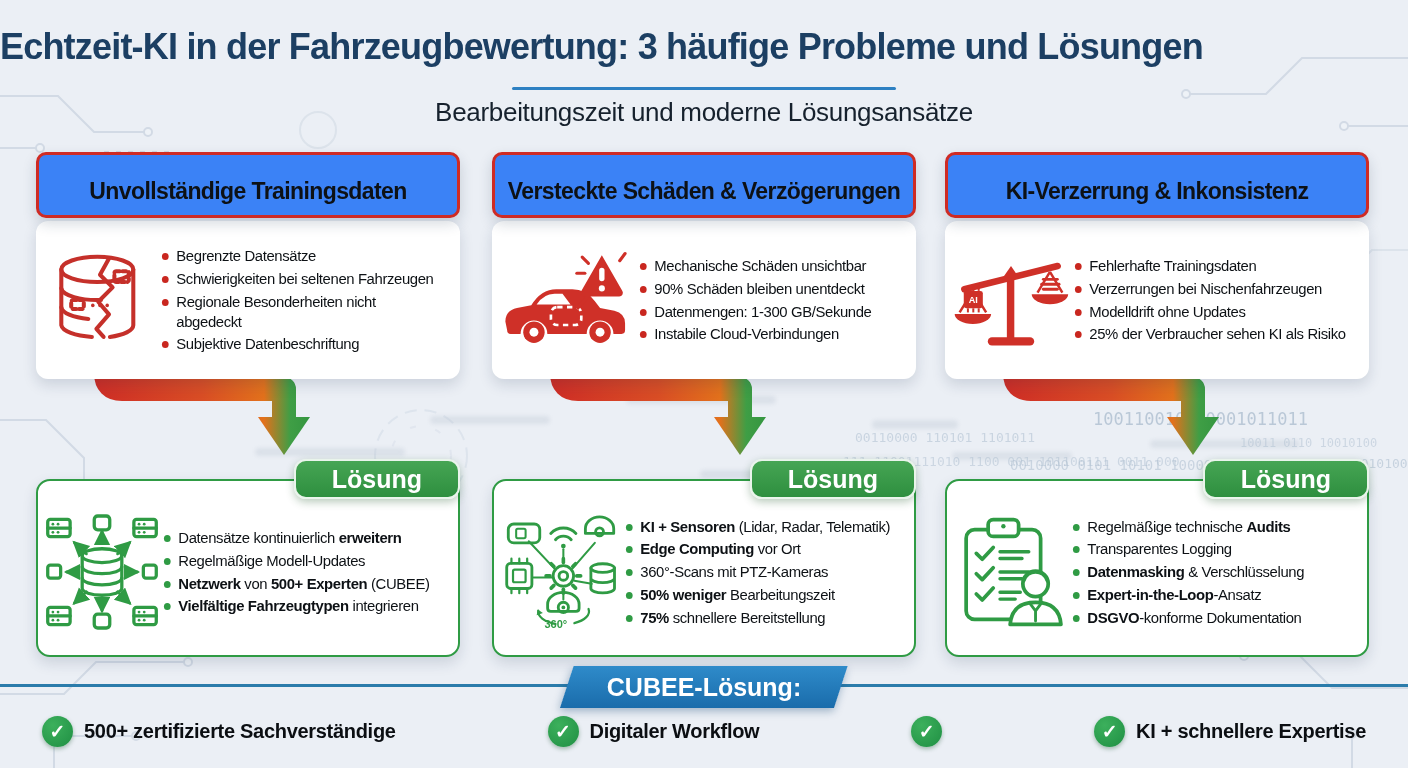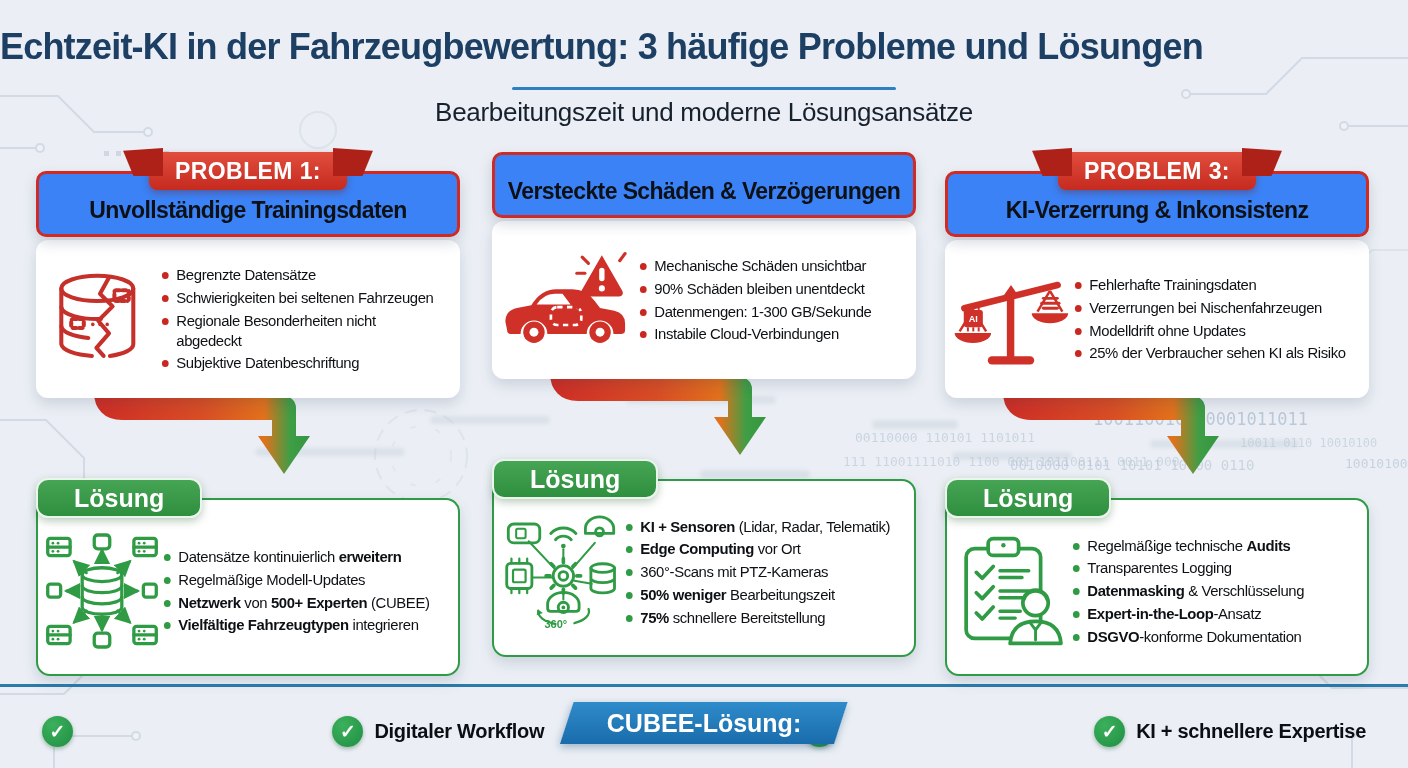--- a/index.html
+++ b/index.html
@@ -45,27 +45,27 @@
   .bullets li{position:relative;padding-left:17px;font-size:15.5px;letter-spacing:-.4px;line-height:1.28;
               color:#0d1115;margin:3px 0}
   .bullets li::before{content:"";position:absolute;left:2px;top:7px;width:7px;height:7px;border-radius:50%}
   .bullets.red li::before{background:#c9271f}
   .bullets.green li::before{background:#2f9b44}
   .bullets li b{font-weight:700}
 
   .arrow-zone{position:relative;height:80px}
   .arrow-zone svg{position:absolute;left:0;top:-12px;z-index:1}
 
-  .sol-banner-row{display:flex;justify-content:flex-start;height:40px;position:relative;z-index:4;margin-bottom:-20px}
+  .sol-banner-row{display:flex;justify-content:flex-end;height:40px;position:relative;z-index:4;margin-bottom:-20px}
   .sol-banner{background:linear-gradient(180deg,#46a554,#2e8f3f);border:2px solid #e9f4eb;color:#fff;font-weight:700;
               font-size:25px;line-height:36px;padding:0 36px;border-radius:12px;box-shadow:0 3px 8px rgba(20,80,30,.3)}
 
   
   .divider{position:absolute;left:0;top:684px;width:100%;height:3px;background:#2b7cab;z-index:1}
-  .cubee-banner{position:absolute;top:702px;left:50%;transform:translateX(-50%);z-index:3;height:42px}
+  .cubee-banner{position:absolute;top:666px;left:50%;transform:translateX(-50%);z-index:3;height:42px}
   .cubee-bg{position:absolute;inset:0;background:linear-gradient(180deg,#2f8bca,#1a6cab);transform:skewX(-18deg);
             box-shadow:0 3px 8px rgba(10,60,110,.35)}
   .cubee-text{position:relative;display:block;padding:0 40px;line-height:42px;color:#fff;font-weight:700;font-size:25px}
   .footer-row{position:absolute;top:716px;left:0;width:100%;padding:0 42px;box-sizing:border-box;display:flex;
               justify-content:space-between;align-items:center;z-index:2}
   .benefit{display:flex;align-items:center;gap:11px}
   .check{width:31px;height:31px;border-radius:50%;background:radial-gradient(circle at 35% 30%,#3cb05c,#1f8f43);
          color:#fff;font-weight:700;font-size:19px;display:flex;align-items:center;justify-content:center;
          box-shadow:0 2px 4px rgba(20,80,40,.35)}
   .benefit-label{font-size:20px;font-weight:700;letter-spacing:-.3px;color:#0b0e12}
@@ -124,23 +124,20 @@
     <text x="1240" y="447" font-size="12" opacity=".5">10011 0110 10010100</text>
     <text x="1345" y="468" font-size="13" opacity=".6">10010100</text>
   </g>
 </svg>
 
 <div class="page-title">Echtzeit-KI in der Fahrzeugbewertung: 3 häufige Probleme und Lösungen</div>
 <div class="title-underline"></div>
 <div class="page-subtitle">Bearbeitungszeit und moderne Lösungsansätze</div>
 
 <section class="col col1">
-  <div class="ribbon">
-    <span class="ribbon-center">PROBLEM 1:</span>
-  </div>
   <div class="title-card">
     <h2>Unvollständige Trainingsdaten</h2>
   </div>
   <div class="content-card">
     <div class="icon-box">
       <svg width="108" height="112" viewBox="0 0 120 120" fill="none" stroke="#c5302a" stroke-width="4.5" stroke-linecap="round" stroke-linejoin="round">
         <ellipse cx="57" cy="26" rx="40" ry="14"></ellipse>
         <path d="M17,26 V88 a40,14 0 0 0 34,13"></path>
         <path d="M97,26 V88 a40,14 0 0 1 -26,13"></path>
         <path d="M17,47 a40,14 0 0 0 44,13"></path>
@@ -347,23 +344,20 @@
       <li><b>KI + Sensoren</b> (Lidar, Radar, Telematik)</li>
       <li><b>Edge Computing</b> vor Ort</li>
       <li>360°-Scans mit PTZ-Kameras</li>
       <li><b>50% weniger</b> Bearbeitungszeit</li>
       <li><b>75%</b> schnellere Bereitstellung</li>
     </ul>
   </div>
 </section>
 
 <section class="col col3">
-  <div class="ribbon">
-    <span class="ribbon-center">PROBLEM 3:</span>
-  </div>
   <div class="title-card">
     <h2>KI-Verzerrung &amp; Inkonsistenz</h2>
   </div>
   <div class="content-card">
     <div class="icon-box">
       <svg width="116" height="104" viewBox="0 0 140 122">
         <rect x="42" y="106" width="56" height="10" rx="5" fill="#cf3028"></rect>
         <rect x="65" y="30" width="9" height="80" fill="#cf3028"></rect>
         <g transform="rotate(-14 70 34)">
             <rect x="8" y="30" width="124" height="8" rx="4" fill="#cf3028"></rect>
@@ -446,20 +440,21 @@
 </section>
 
 <div class="divider"></div>
 <div class="cubee-banner">
   <span class="cubee-bg"></span>
   <span class="cubee-text">CUBEE-Lösung:</span>
 </div>
 <div class="footer-row">
   <div class="benefit">
     <span class="check">✓</span>
+    <span class="benefit-label">500+ zertifizierte Sachverständige</span>
   </div>
   <div class="benefit">
     <span class="check">✓</span>
     <span class="benefit-label">Digitaler Workflow</span>
   </div>
   <div class="benefit">
     <span class="check">✓</span>
   </div>
   <div class="benefit">
     <span class="check">✓</span>

